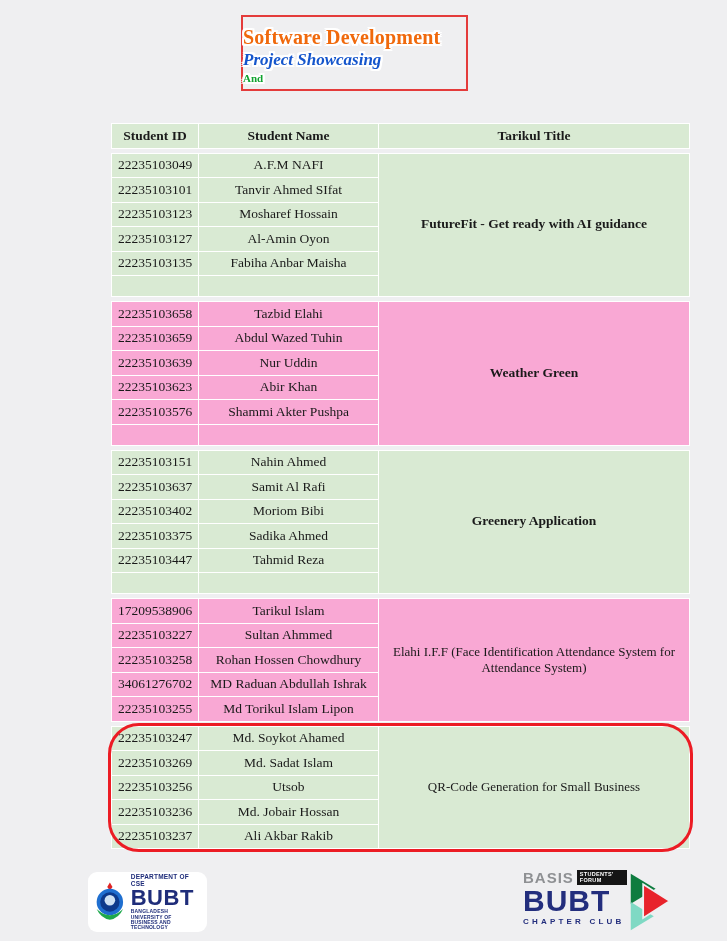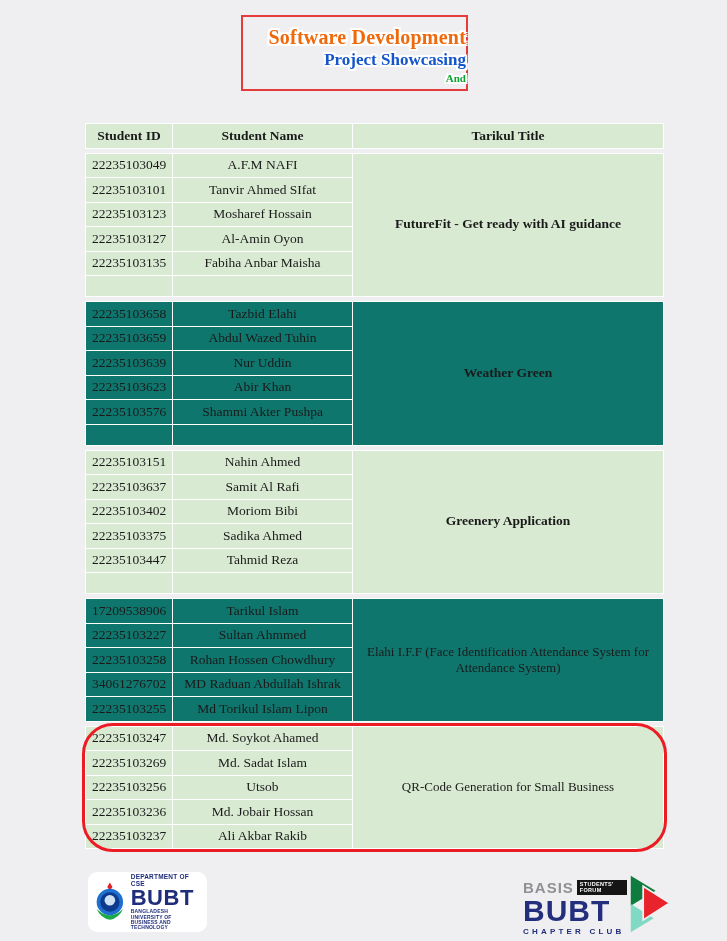--- a/index.html
+++ b/index.html
@@ -11,48 +11,48 @@
     position:relative;
     height:941px;
     overflow:hidden;
   }
   .page { position:relative; width:727px; height:941px; }
 
   
   .banner {
     position:absolute; left:241px; top:15px; width:227px; height:76px;
     border:2px solid #e43b3b;
-    text-align:right; padding-top:9px;
+    text-align:left; padding-top:9px;
   }
   .halo {
     text-shadow:
       -2px -2px 0 #fff, 2px -2px 0 #fff, -2px 2px 0 #fff, 2px 2px 0 #fff,
       -2px 0 0 #fff, 2px 0 0 #fff, 0 -2px 0 #fff, 0 2px 0 #fff,
       -1px -1px 0 #fff, 1px 1px 0 #fff;
   }
   .banner-line1 { font-size:20px; font-weight:bold; color:#f0690c; letter-spacing:.2px; }
-  .banner-line2 { font-size:17px; font-weight:bold; color:#1455cc; margin-top:1px; }
+  .banner-line2 { font-size:17px; font-weight:bold; color:#1455cc; margin-top:1px;font-style:italic; }
   .banner-line3 { font-size:11px; font-weight:bold; color:#0fa32f; margin-top:2px; }
   .banner-line4 {
     position:absolute; left:0; bottom:-10px; width:100%;
     font-size:14px; font-weight:bold; color:#0fa32f;
   }
 
   
   .table-wrap { position:absolute; left:85px; top:123px; width:578px; }
-  table { border-collapse:collapse; table-layout:fixed; width:578px; }
+  table { border-collapse:collapse; table-layout:fixed; width:578px;margin-left:26px; }
   col.c1 { width:87px; } col.c2 { width:180px; } col.c3 { width:311px; }
   td, th {
     border:1px solid rgba(255,255,255,.95);
     text-align:center; vertical-align:middle;
     font-size:13.5px; height:24.5px; overflow:hidden;
   }
   th { font-weight:bold; }
   .green td, .green th { background:#d9ead3; }
-  .blue  td, .blue  th { background:#0f766e; }
+  .blue  td, .blue  th { background:#f9a8d4; }
   table.grp { border:1px solid #d6dad4; margin-top:4px; }
   table.head-t { border:1px solid #d6dad4; }
   tr.empty td { height:21px; }
   td.project { font-weight:bold; padding:0 14px; line-height:1.25; }
   td.project.plain { font-weight:normal; font-size:13px; }
   .highlight { outline:3px solid #ec1c24;border-radius:28px; }
 
   
   .logo-left {
     position:absolute; left:88px; top:872px; width:119px; height:60px;
@@ -60,21 +60,21 @@
     display:flex; align-items:center; gap:5px; padding:5px 6px;
     font-family:"Liberation Sans","DejaVu Sans",sans-serif;
   }
   .logo-left .txt { display:flex; flex-direction:column; line-height:1.05; }
   .dept { font-size:6.5px; font-weight:bold; color:#1f2d7a; letter-spacing:.2px; }
   .bubt-big { font-size:22px; font-weight:900; color:#1f2d7a; letter-spacing:.5px; line-height:1; }
   .uni-sub { font-size:5px; font-weight:bold; color:#1f2d7a; letter-spacing:.2px; }
 
   .logo-right {
     position:absolute; left:523px; top:870px; width:148px; height:66px;
-    display:flex; align-items:flex-end; gap:2px;
+    display:flex; align-items:flex-start; gap:2px;
     font-family:"Liberation Sans","DejaVu Sans",sans-serif;
   }
   .logo-right .txt { display:flex; flex-direction:column; line-height:1; }
   .basis-row { display:flex; align-items:center; gap:3px; }
   .basis { font-size:15px; font-weight:900; color:#8e9093; letter-spacing:1px; }
   .badge { background:#151515; color:#fff; font-size:5.5px; font-weight:bold; padding:2px 3px; letter-spacing:.3px; }
   .bubt-big2 { font-size:30px; font-weight:900; color:#232e7d; letter-spacing:1px; line-height:1; margin-top:1px; }
   .chapter { font-size:8px; font-weight:bold; color:#232e7d; letter-spacing:3.2px; margin-top:2px; }
 </style>
 </head>

